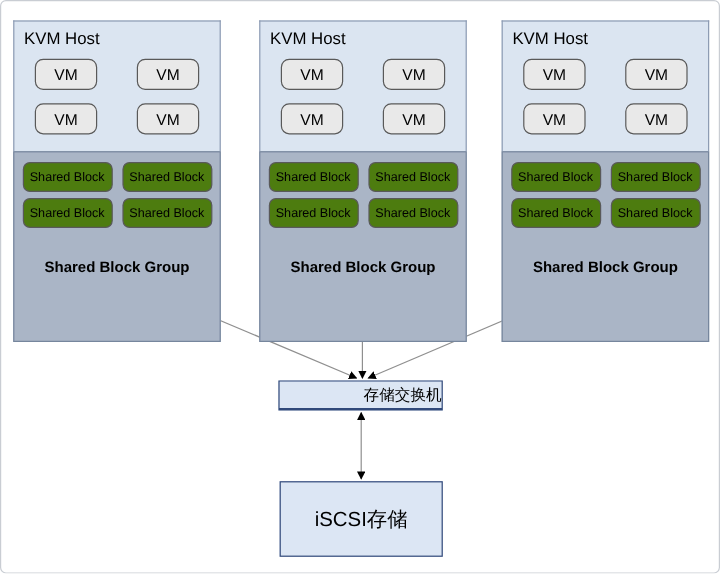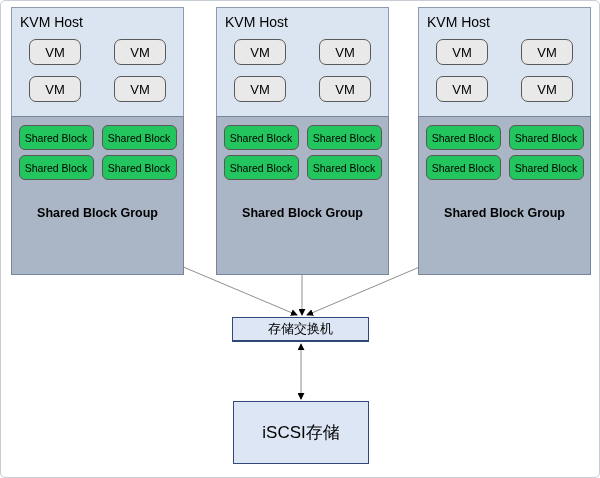--- a/index.html
+++ b/index.html
@@ -12,21 +12,21 @@
     border: 1px solid #c9cdd3;
     border-radius: 5px;
     font-family: "Liberation Sans", sans-serif;
     color: #000000;
     overflow: hidden;
   }
 
   
   .host {
     position: absolute;
-    top: 6px;
+    top: 16px;
     width: 173px;
     height: 268px;
     display: flex;
     flex-direction: column;
   }
   .host-0 { left: 10px; }
   .host-1 { left: 215px; }
   .host-2 { left: 417px; }
 
   .host-top {
@@ -71,21 +71,21 @@
   .block-grid {
     display: grid;
     grid-template-columns: 75px 75px;
     gap: 5px 8px;
     justify-content: center;
     margin-top: 8px;
   }
   .block {
     height: 25px;
     box-sizing: border-box;
-    background: #22c55e;
+    background: #4d7c0f;
     border: 1px solid #595959;
     border-radius: 6px;
     display: flex;
     align-items: center;
     justify-content: center;
     font-size: 10.5px;
     white-space: nowrap;
   }
   .group-label {
     text-align: center;
@@ -100,21 +100,21 @@
     left: 231px;
     top: 316px;
     width: 137px;
     height: 25px;
     box-sizing: border-box;
     background: #dce6f4;
     border: 1px solid #31497a;
     border-bottom-width: 2px;
     display: flex;
     align-items: center;
-    justify-content: center;
+    justify-content: flex-end;
     font-size: 13px;
   }
   .storage-node {
     position: absolute;
     left: 232px;
     top: 400px;
     width: 136px;
     height: 63px;
     box-sizing: border-box;
     background: #dce6f4;

